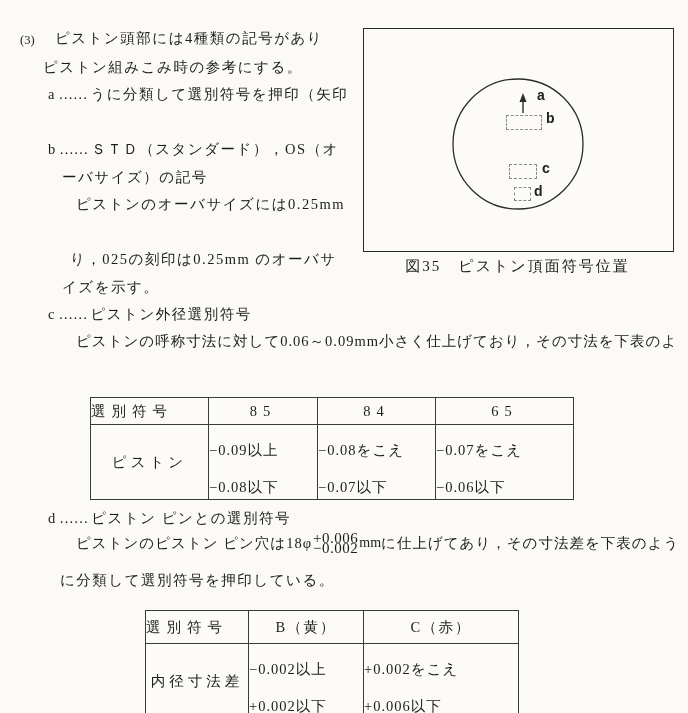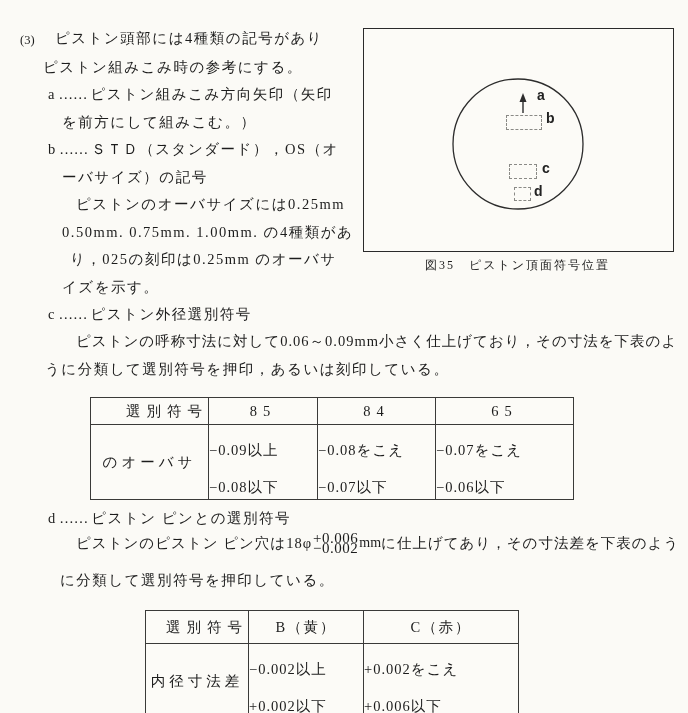--- a/index.html
+++ b/index.html
@@ -31,34 +31,34 @@
     border:1.5px solid #2a2a2a;background:#fcfbf7;
   }
   .fig-frame svg{position:absolute;left:0;top:0;}
   .mark-box{position:absolute;border:1.2px dashed #8a8a86;}
   .fig-label{
     position:absolute;font-family:"Liberation Sans","DejaVu Sans",sans-serif;
     font-size:14px;font-weight:bold;color:#222;
   }
   .fig-caption{
     position:absolute;left:363px;top:257px;width:309px;
-    text-align:center;font-size:12px;letter-spacing:2px;white-space:nowrap;
+    text-align:center;font-size:15px;letter-spacing:2px;white-space:nowrap;
   }
   
   table.dtable{
     position:absolute;border-collapse:collapse;table-layout:fixed;
     border:1.6px solid #3a3a38;background:#fcfbf7;
   }
   table.dtable td{
     border:1px solid #3a3a38;
     font-size:14.5px;
     padding:0;
     vertical-align:middle;
   }
-  td.lblcell{text-align:right;letter-spacing:6px;}
+  td.lblcell{text-align:left;letter-spacing:6px;}
   td.lblcell5{text-align:center;letter-spacing:4px;}
   td.hnum{text-align:center;letter-spacing:6px;font-size:14px;}
   td.valcell{padding-left:10px;letter-spacing:1px;font-size:14px;}
   td.valcell div{line-height:23px;white-space:nowrap;margin-top:14px;}
   
   .fracline{display:flex;align-items:center;}
   .tol{
     display:inline-flex;flex-direction:column;
     font-size:15px;line-height:10px;letter-spacing:0.5px;
     margin:0 1px;
@@ -67,27 +67,25 @@
 </style>
 </head>
 <body>
 
 <div class="page">
 
   <div class="ln sec-num" style="left:20px;top:30px">(3)</div>
   <div class="ln" style="left:55px;top:28px">ピストン頭部には4種類の記号があり</div>
   <div class="ln" style="left:43px;top:57px">ピストン組みこみ時の参考にする。</div>
 
-  <div class="ln" style="left:48px;top:84px"><span class="marker">a</span><span class="dots">……</span><span>ピストン組みこみ方向矢印（矢印</span></div>
-  <div class="ln" style="left:62px;top:112px">を前方にして組みこむ。）</div>
+  <div class="ln" style="left:48px;top:84px"><span class="marker">a</span><span class="dots">……</span><span>うに分類して選別符号を押印（矢印</span></div>
 
   <div class="ln" style="left:48px;top:139px"><span class="marker">b</span><span class="dots">……</span><span>ＳＴＤ（スタンダード），OS（オ</span></div>
   <div class="ln" style="left:62px;top:167px">ーバサイズ）の記号</div>
   <div class="ln" style="left:76px;top:194px">ピストンのオーバサイズには0.25mm</div>
-  <div class="ln" style="left:62px;top:222px">0.50mm. 0.75mm. 1.00mm. の4種類があ</div>
   <div class="ln" style="left:70px;top:249px">り，025の刻印は0.25mm のオーバサ</div>
   <div class="ln" style="left:62px;top:277px">イズを示す。</div>
 
   <div class="fig-frame">
     <svg width="309" height="222" viewBox="0 0 309 222">
       <circle cx="154" cy="115" r="65" fill="none" stroke="#2c2c2c" stroke-width="1.3"></circle>
       <line x1="159" y1="84" x2="159" y2="71" stroke="#2c2c2c" stroke-width="1.4"></line>
       <polygon points="155.5,73 159,64 162.5,73" fill="#2c2c2c"></polygon>
     </svg>
     <div class="fig-label" style="left:173px;top:58px">a</div>
@@ -95,38 +93,37 @@
     <div class="fig-label" style="left:182px;top:81px">b</div>
     <div class="mark-box" style="left:145px;top:135px;width:26px;height:13px"></div>
     <div class="fig-label" style="left:178px;top:131px">c</div>
     <div class="mark-box" style="left:150px;top:158px;width:15px;height:12px"></div>
     <div class="fig-label" style="left:170px;top:154px">d</div>
   </div>
   <div class="fig-caption">図35　ピストン頂面符号位置</div>
 
   <div class="ln" style="left:48px;top:304px"><span class="marker">c</span><span class="dots">……</span><span>ピストン外径選別符号</span></div>
   <div class="ln" style="left:76px;top:331px;letter-spacing:1px">ピストンの呼称寸法に対して0.06～0.09mm小さく仕上げており，その寸法を下表のよ</div>
-  <div class="ln" style="left:45px;top:359px">うに分類して選別符号を押印，あるいは刻印している。</div>
 
   <table class="dtable" style="left:90px;top:397px;width:483px">
     <colgroup>
         <col style="width:118px">
         <col style="width:109px">
         <col style="width:118px">
         <col style="width:138px">
       </colgroup>
     <tbody>
         <tr style="height:27px">
       <td class="lblcell">選別符号</td>
       <td class="hnum">85</td>
       <td class="hnum">84</td>
       <td class="hnum">65</td>
     </tr>
     <tr style="height:56px">
-      <td class="lblcell5">のオーバサ</td>
+      <td class="lblcell5">ピストン</td>
       <td class="valcell">
             <div>−0.09以上</div>
             <div>−0.08以下</div>
           </td>
       <td class="valcell">
             <div>−0.08をこえ</div>
             <div>−0.07以下</div>
           </td>
       <td class="valcell">
             <div>−0.07をこえ</div>

